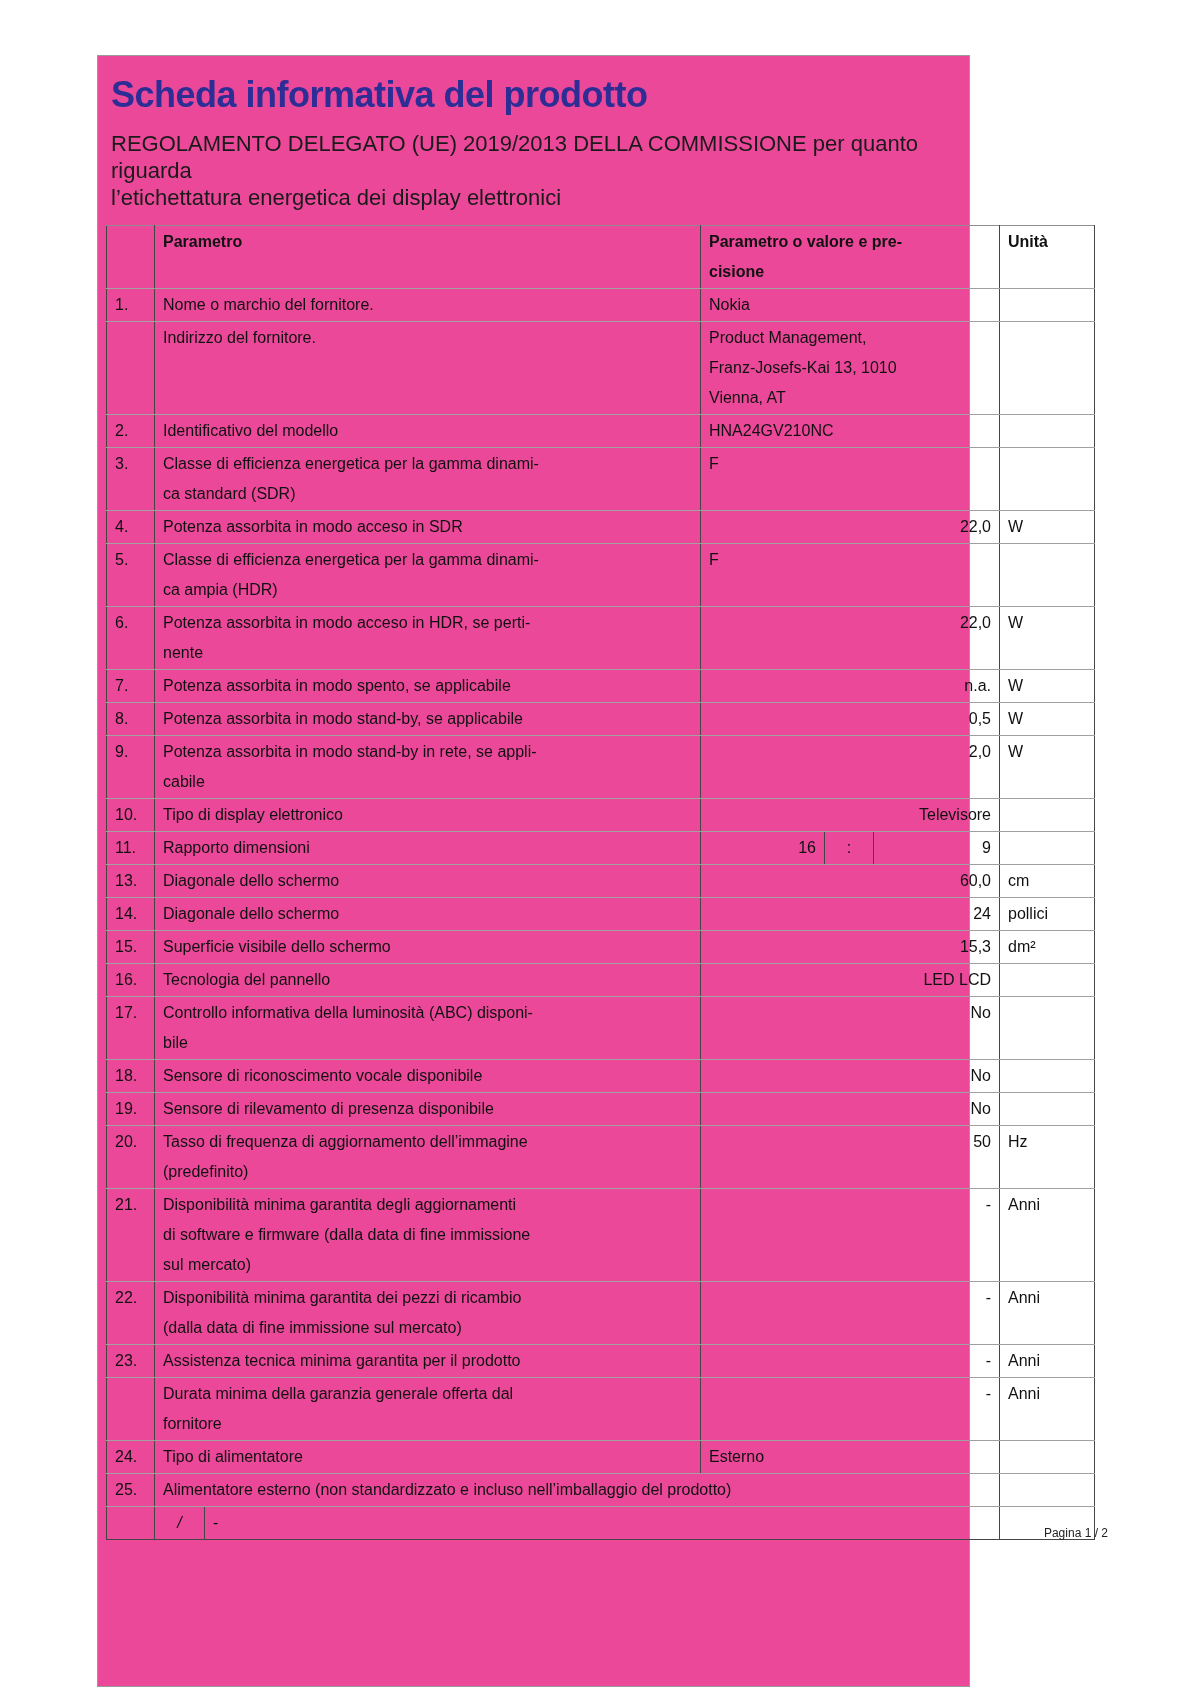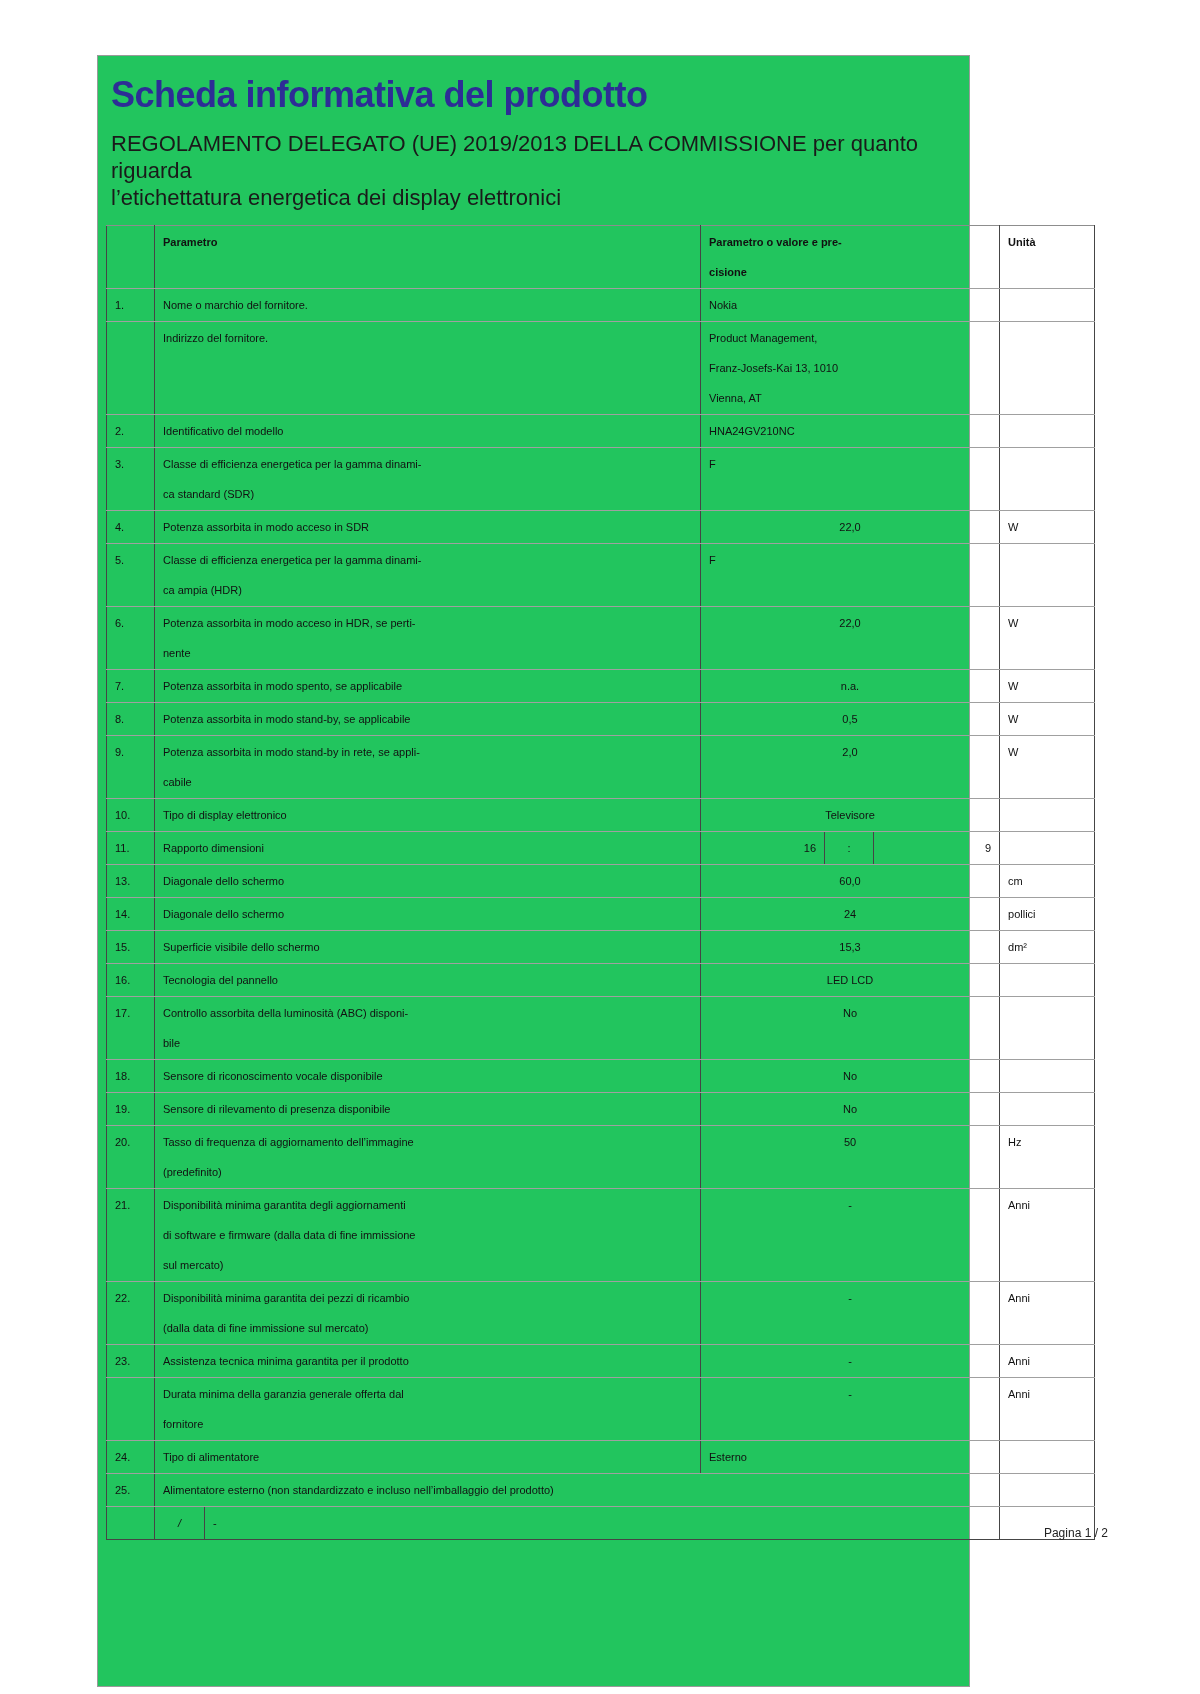--- a/index.html
+++ b/index.html
@@ -3,44 +3,44 @@
 <meta charset="utf-8">
 <style>
   html,body{margin:0;padding:0;}
   body{
     width:1200px;height:1694px;background:#ffffff;position:relative;
     font-family:"Liberation Sans", sans-serif;color:#111;
     -webkit-font-smoothing:antialiased;
   }
   .page{
     position:absolute;left:97px;top:55px;width:873px;height:1632px;
-    border:1px solid #9a9a9a;background:#22c55e;box-sizing:border-box;
+    border:1px solid #9a9a9a;background:#ec4899;box-sizing:border-box;
   }
   .title{
     font-weight:bold;font-size:36px;line-height:46px;
     margin:16px 0 0 13px;letter-spacing:-0.5px;color:#2d2d96;
   }
   .subtitle{
     margin:12px 0 0 13px;font-size:22px;line-height:27px;color:#1a1a1a;
     white-space:pre-line;
   }
   table.fiche{
     border-collapse:collapse;table-layout:fixed;width:988px;
-    margin:14px 4px 0 8px;font-size:11px;color:#111;
+    margin:14px 4px 0 8px;font-size:16px;color:#111;
   }
   table.fiche td{
     border:1px solid #454545;
     border-top:1px solid #a0a0a0;border-bottom:1px solid #a0a0a0;
     padding:1px 8px;vertical-align:top;line-height:30px;
     white-space:pre-line;overflow:hidden;
   }
   table.fiche tr:first-child td{border-top:1px solid #8d8d8d;}
   table.fiche tr:last-child td{border-bottom:1px solid #454545;}
   td.num{padding-left:9px;padding-right:2px;}
-  td.val.R{text-align:center;}
+  td.val.R{text-align:right;}
   td.val.L{text-align:left;}
   td.vsub{text-align:right;padding:1px 4px;}
   td.sep{
     border-left:2px solid #141414;border-right:2px solid #141414;
     text-align:center;padding:1px 2px;
   }
   td.slash{text-align:center;font-style:italic;padding:1px 4px;}
   td.hdr{font-weight:bold;}
   .footer{
     position:absolute;right:92px;top:1526px;font-size:12px;color:#222;
@@ -191,21 +191,21 @@
 
     <tr>
       <td class="num">16.</td>
       <td colspan="2">Tecnologia del pannello</td>
       <td class="val R" colspan="3">LED LCD</td>
       <td></td>
     </tr>
 
     <tr>
       <td class="num">17.</td>
-      <td colspan="2">Controllo assorbita della luminosità (ABC) disponi-
+      <td colspan="2">Controllo informativa della luminosità (ABC) disponi-
 bile</td>
       <td class="val R" colspan="3">No</td>
       <td></td>
     </tr>
 
     <tr>
       <td class="num">18.</td>
       <td colspan="2">Sensore di riconoscimento vocale disponibile</td>
       <td class="val R" colspan="3">No</td>
       <td></td>

